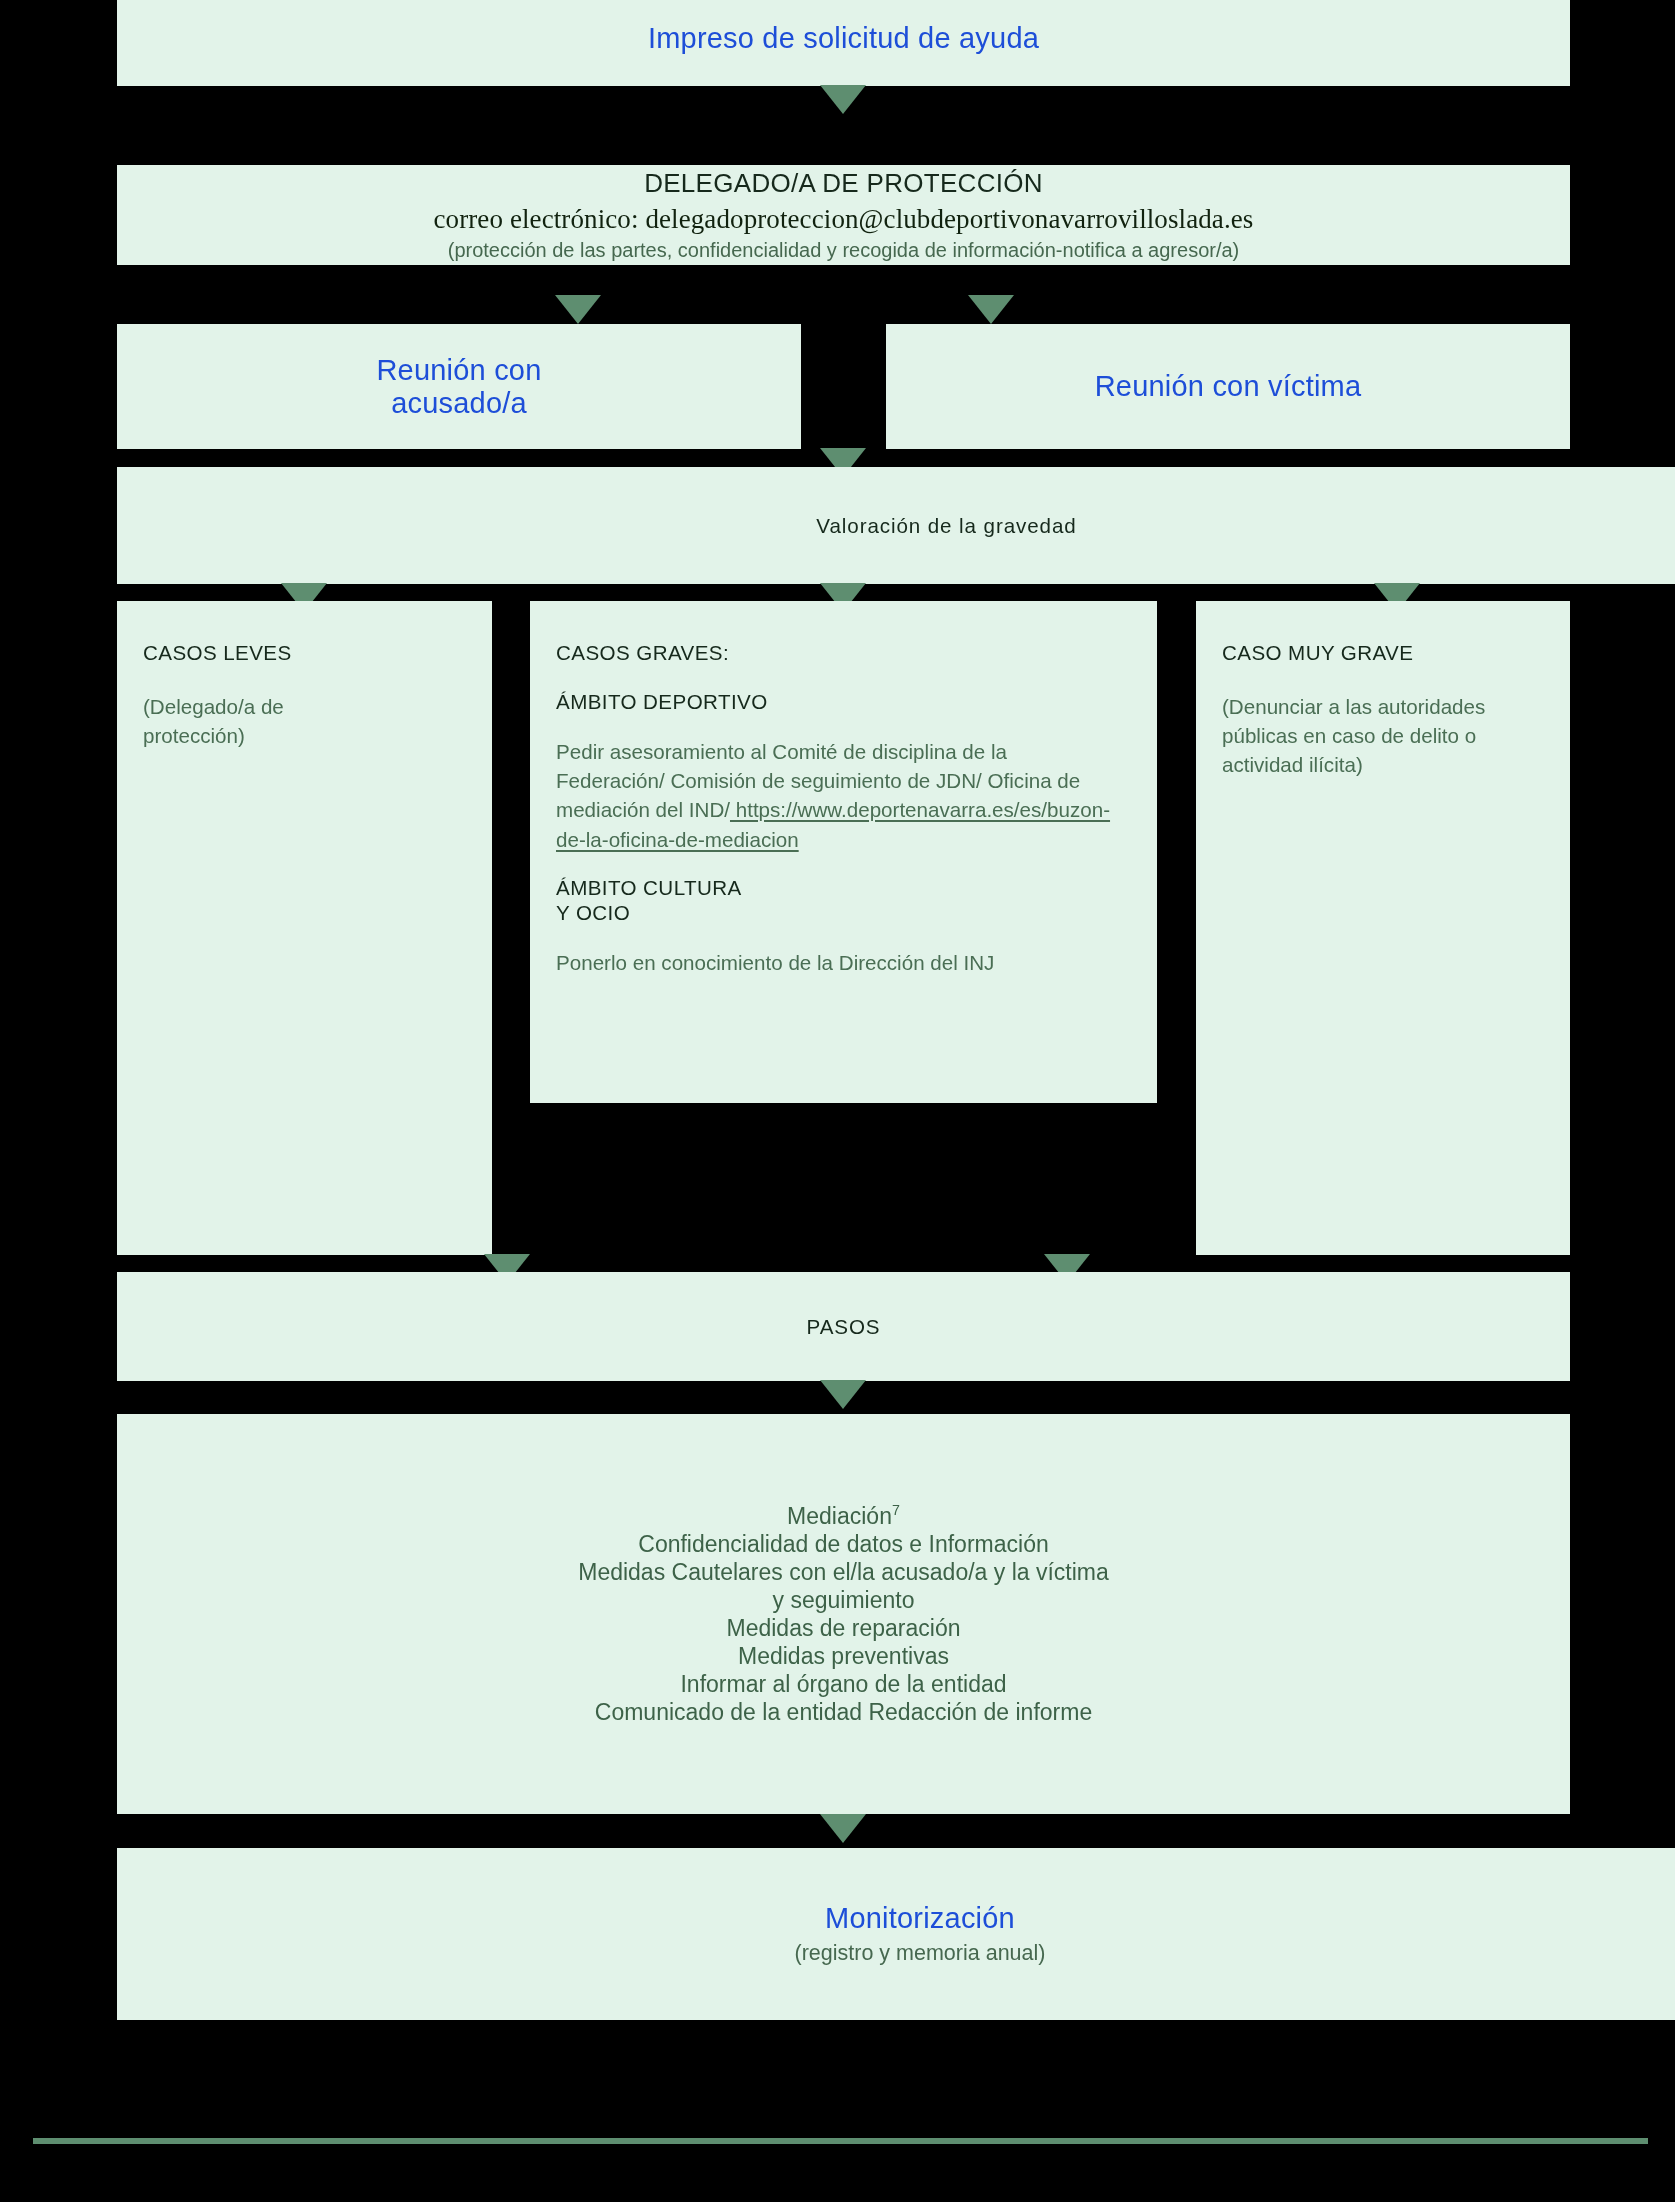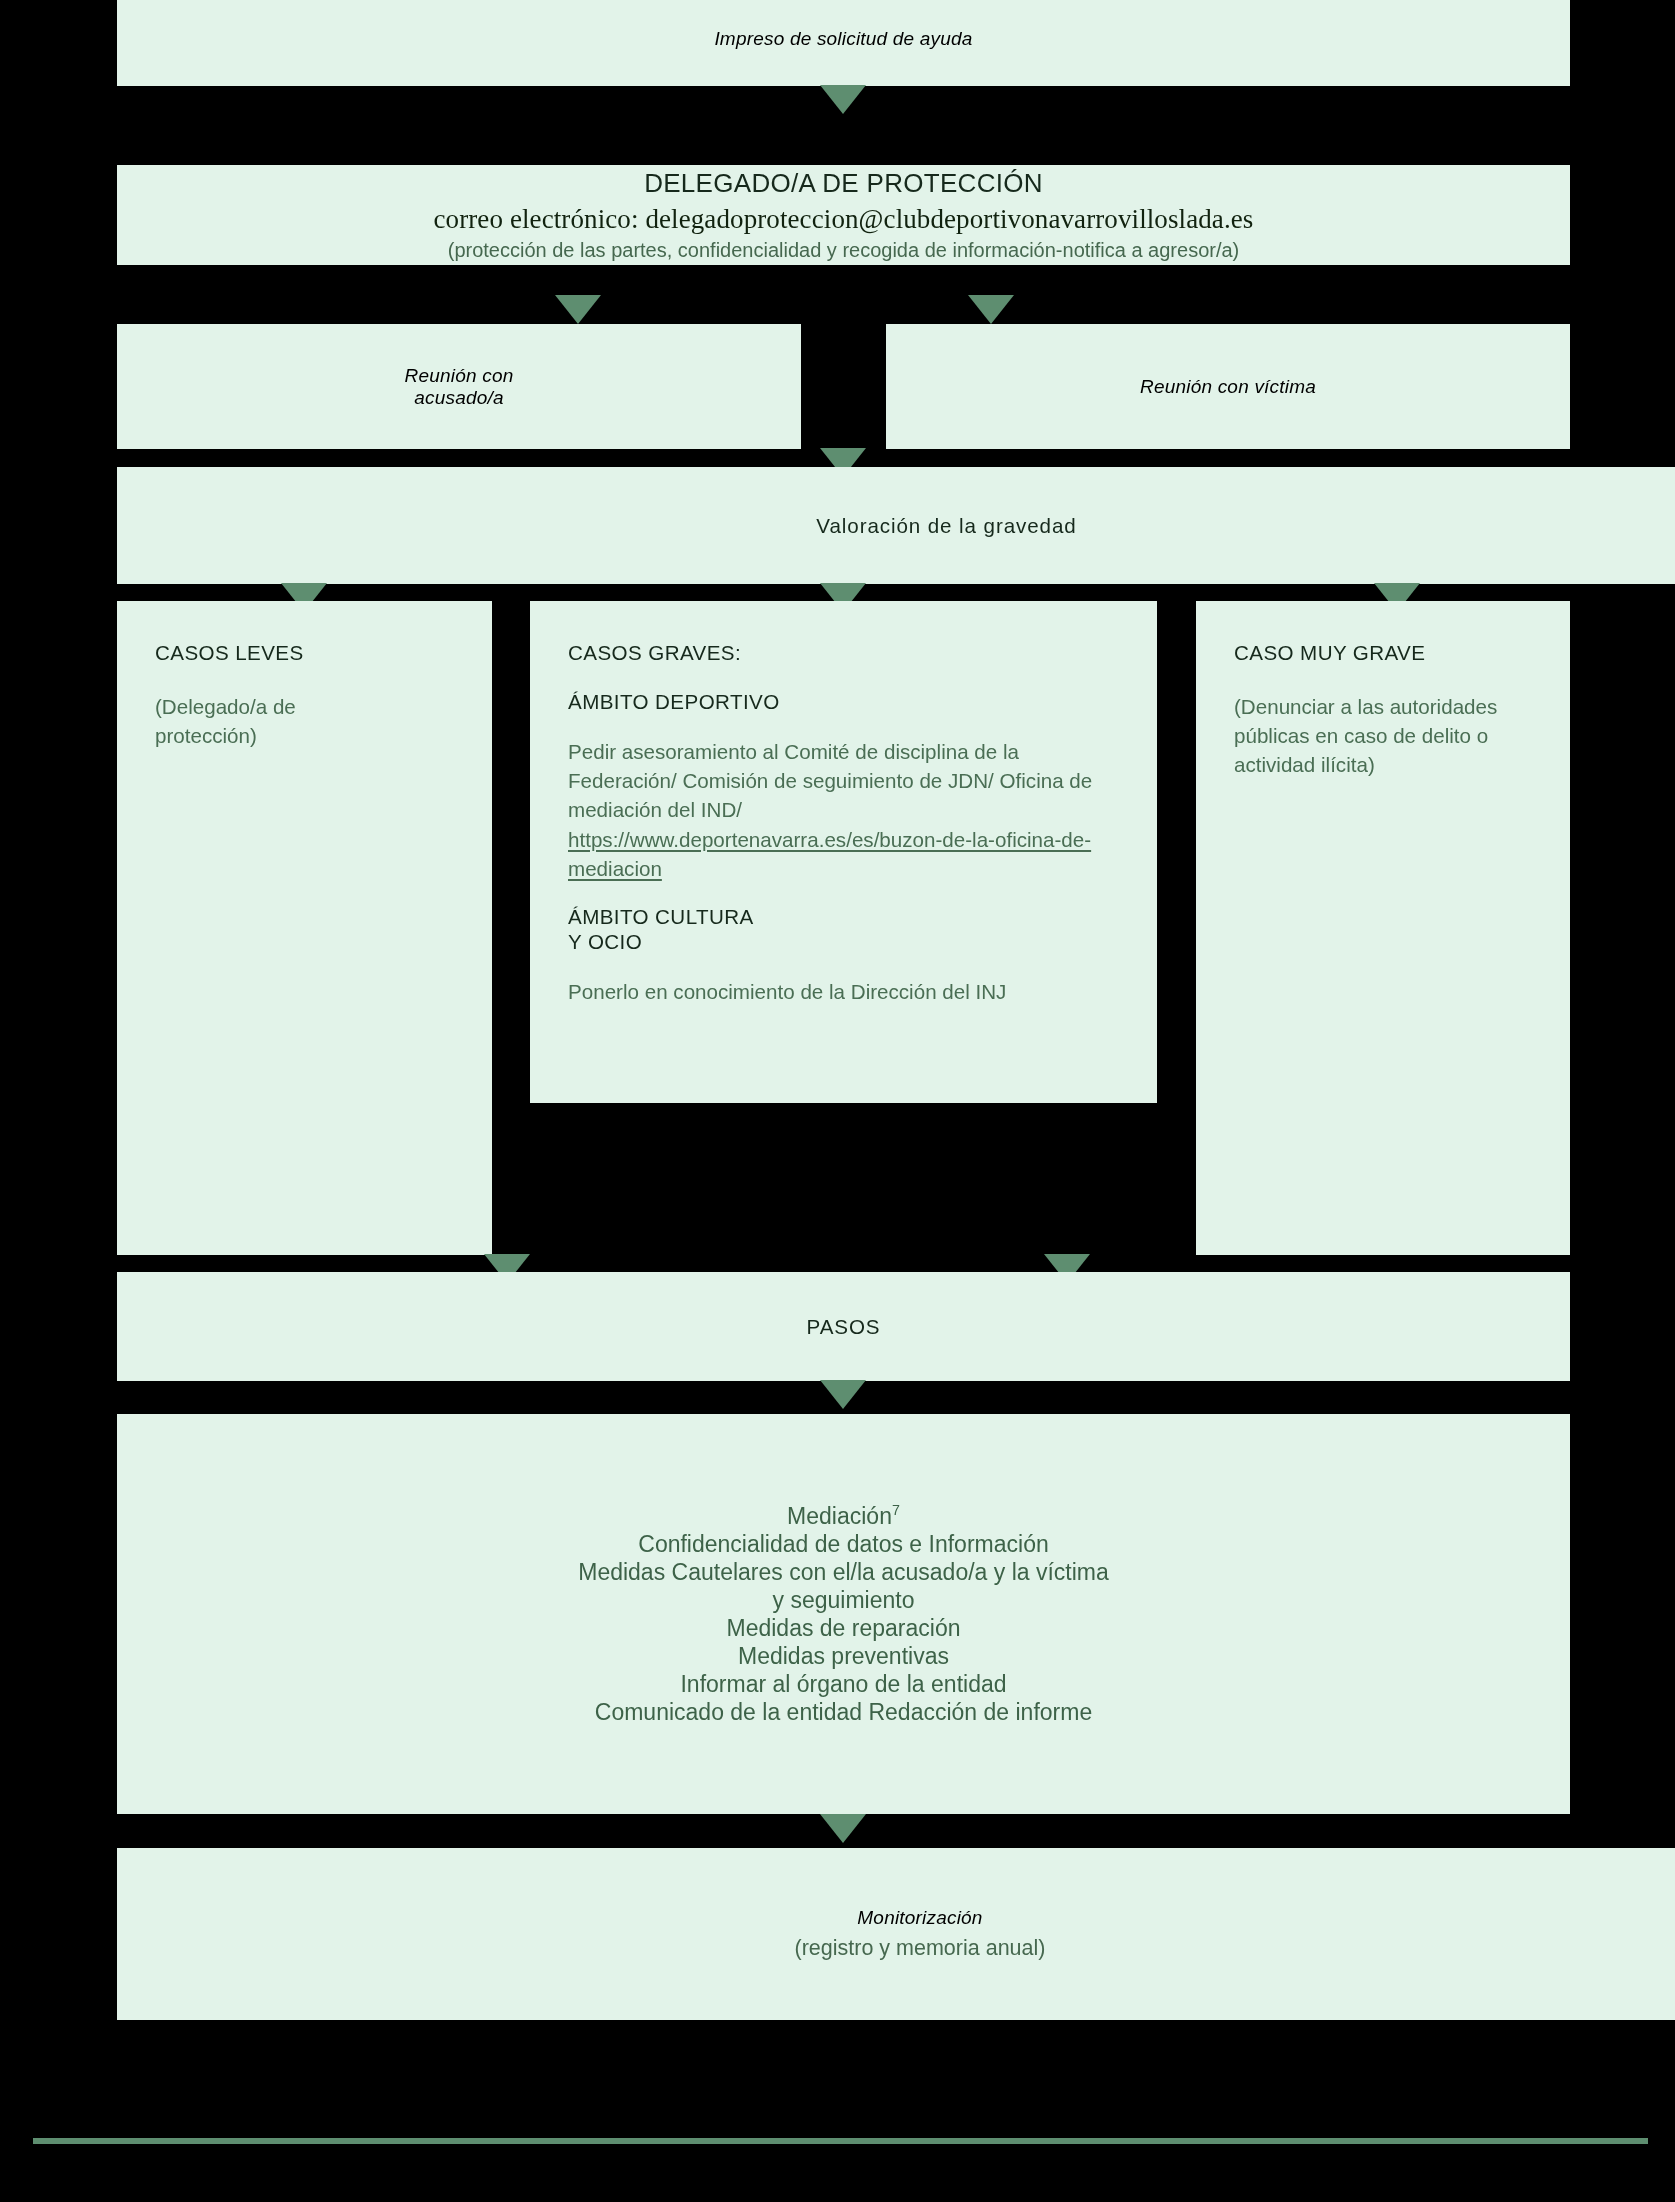--- a/index.html
+++ b/index.html
@@ -33,25 +33,24 @@
     position: absolute;
     width: 0;
     height: 0;
     border-left: 23px solid transparent;
     border-right: 23px solid transparent;
     border-top: 29px solid #5e8e70;
   }
 
   
   .t-title {
-    font-size: 19px;
+    font-size: 29px;
     font-weight: 400;
-    color: #000000;
+    color: #1d4ed8;
     letter-spacing: 0.2px;
-    font-style: italic;
   }
   .t-head-caps {
     font-size: 26px;
     font-weight: 400;
     color: #16291c;
     letter-spacing: 0.3px;
   }
   .t-serif-mail {
     font-family: "Liberation Serif", serif;
     font-size: 27px;
@@ -88,21 +87,21 @@
   }
   .t-mono-label {
     font-size: 20.6px;
     color: #16291c;
     letter-spacing: 0.9px;
   }
   .t-small-caption {
     font-size: 21.5px;
     color: #46684f;
   }
-  .pad-box{ padding: 40px 38px 0 38px; }
+  .pad-box{ padding: 40px 38px 0 26px; }
 
   sup { font-size: .62em; vertical-align: super; line-height: 0; }
 
   .stack > div { display: block; }
 
   
   .bottom-rule {
     position: absolute;
     background: #5e8e70;
   }

